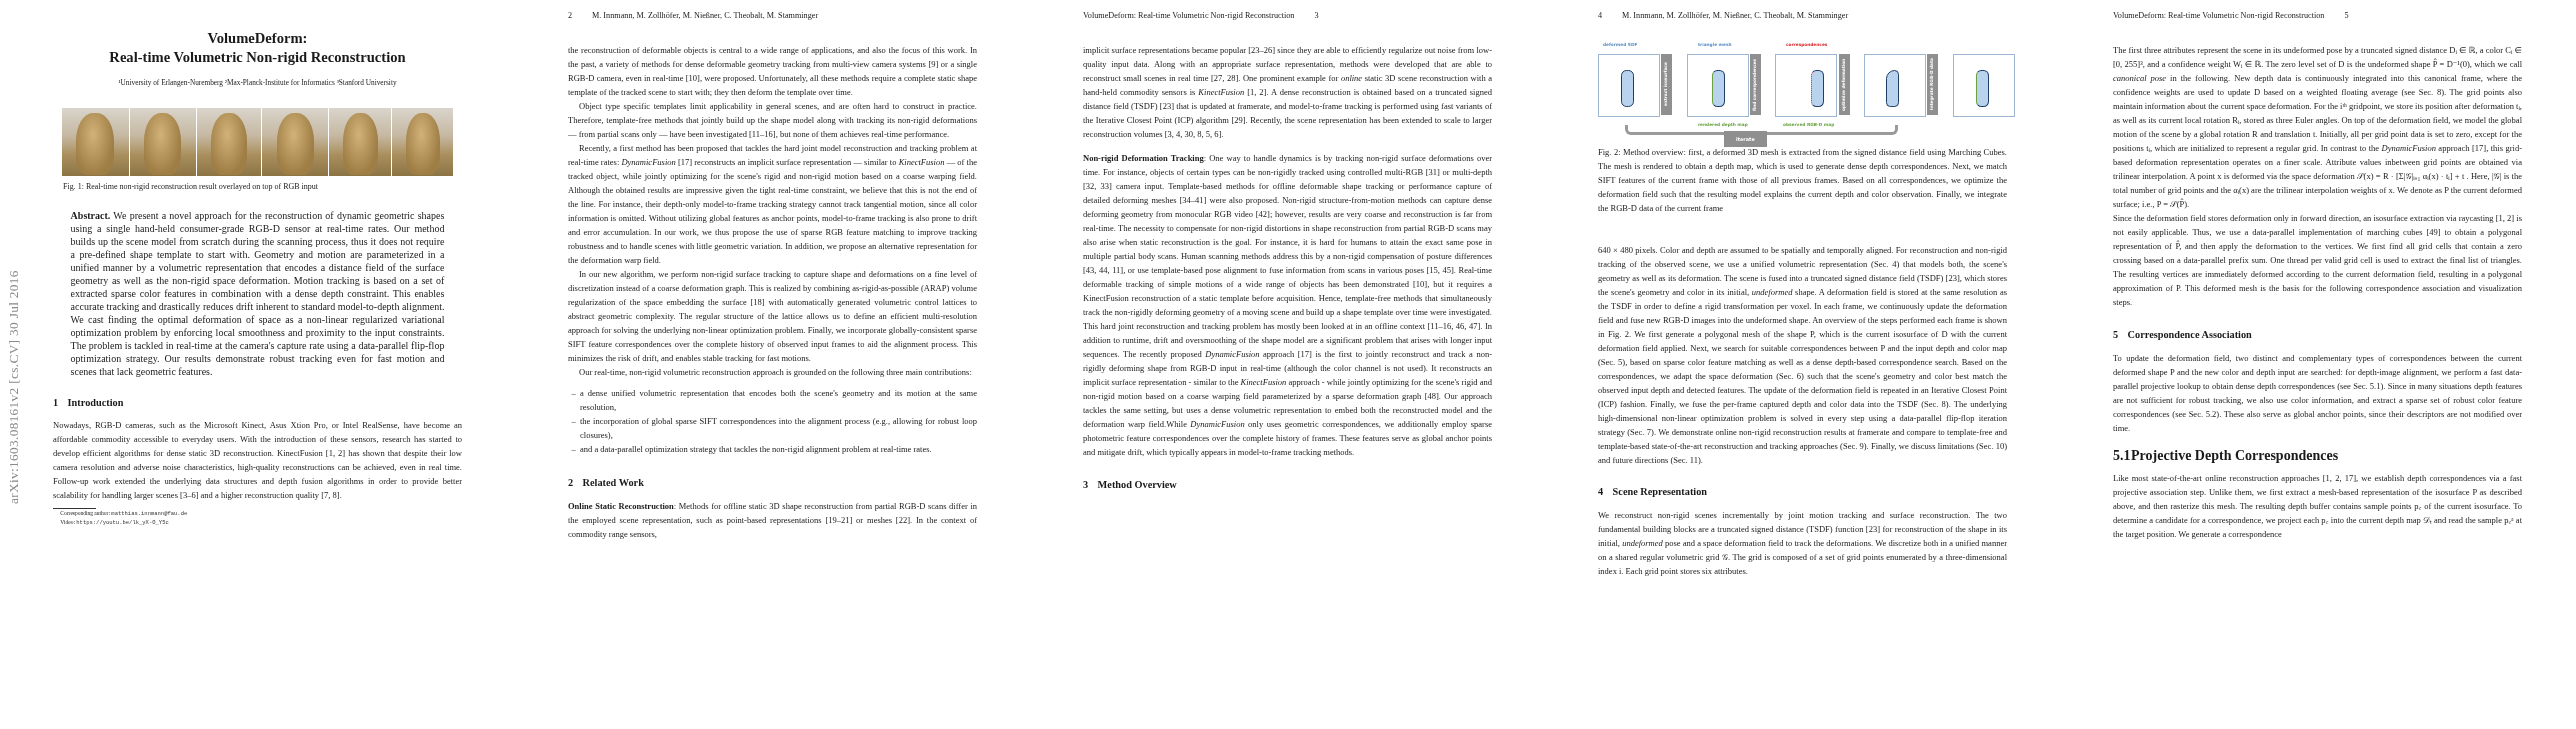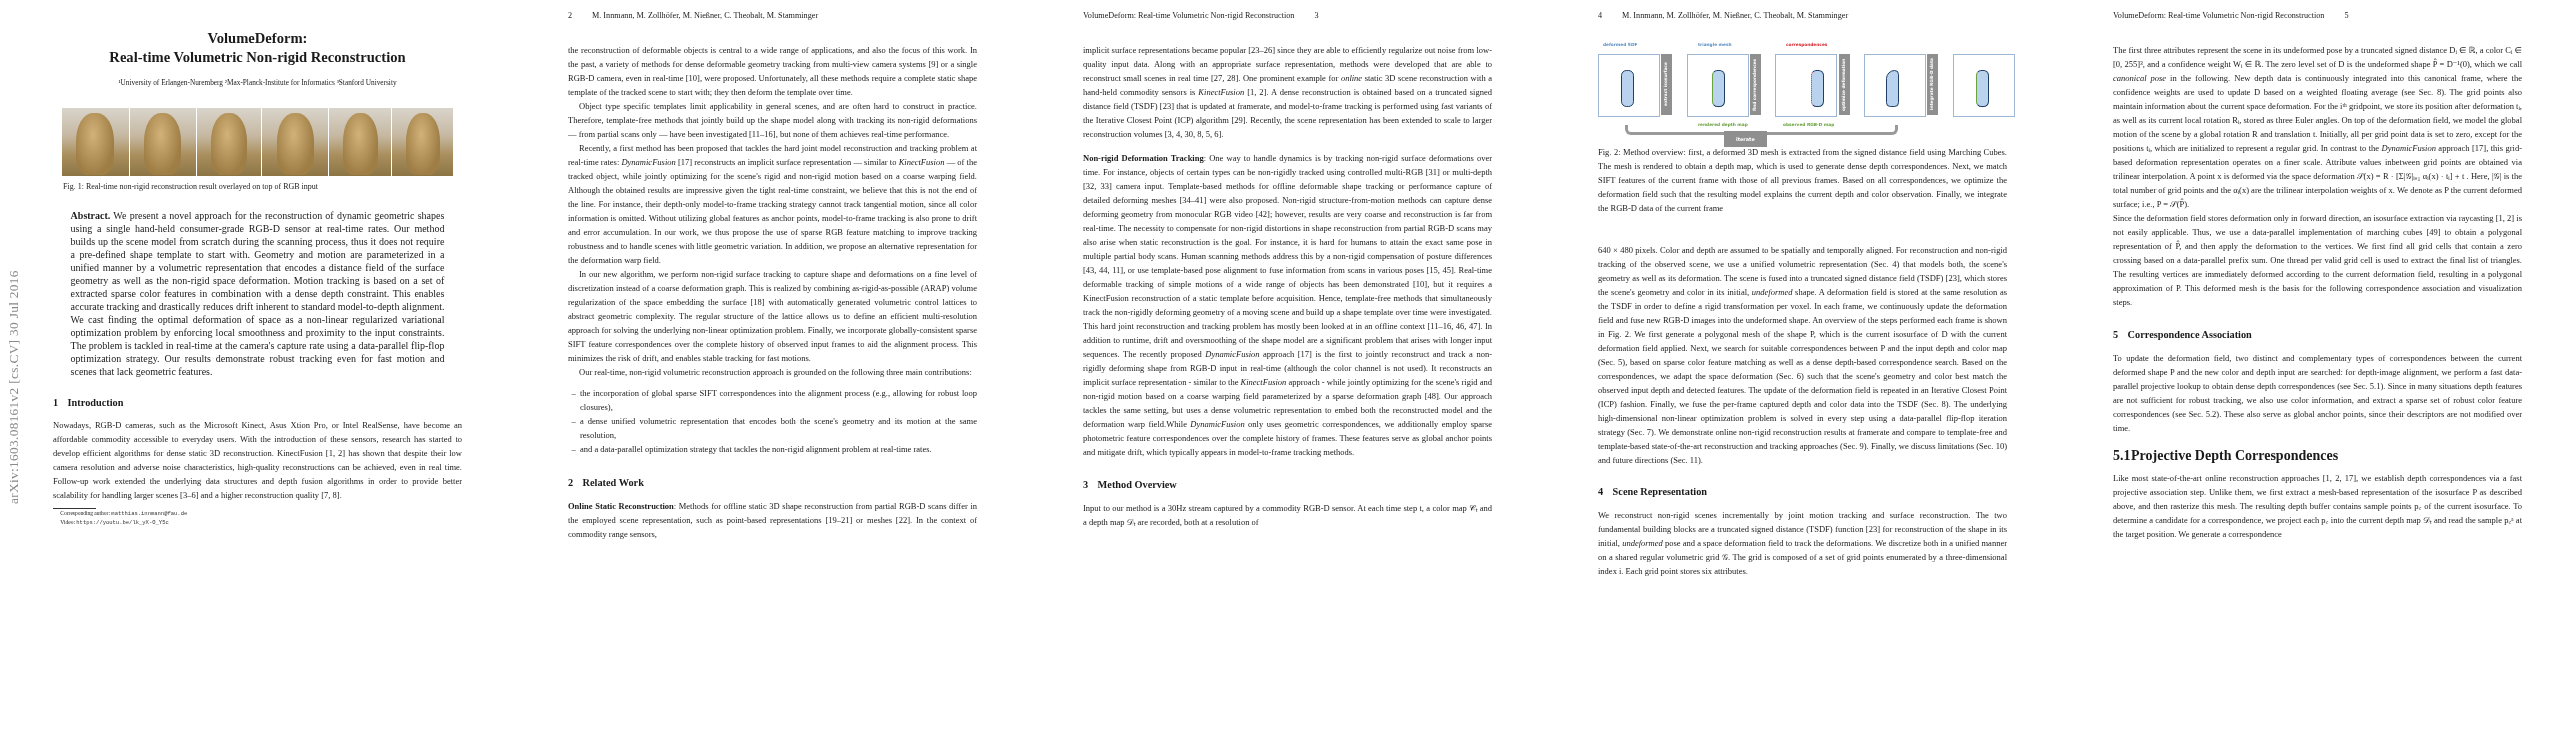--- a/index.html
+++ b/index.html
@@ -93,43 +93,42 @@
       <span class="pnum">2</span>
       <span>M. Innmann, M. Zollhöfer, M. Nießner, C. Theobalt, M. Stamminger</span>
     </div>
     <div class="content">
       <p>the reconstruction of deformable objects is central to a wide range of applications, and also the focus of this work. In the past, a variety of methods for dense deformable geometry tracking from multi-view camera systems [9] or a single RGB-D camera, even in real-time [10], were proposed. Unfortunately, all these methods require a complete static shape template of the tracked scene to start with; they then deform the template over time.</p>
       <p class="indent">Object type specific templates limit applicability in general scenes, and are often hard to construct in practice. Therefore, template-free methods that jointly build up the shape model along with tracking its non-rigid deformations — from partial scans only — have been investigated [11–16], but none of them achieves real-time performance.</p>
       <p class="indent"><span>Recently, a first method has been proposed that tackles the hard joint model reconstruction and tracking problem at real-time rates: </span><i>DynamicFusion</i><span> [17] reconstructs an implicit surface representation — similar to </span><i>KinectFusion</i><span> — of the tracked object, while jointly optimizing for the scene's rigid and non-rigid motion based on a coarse warping field. Although the obtained results are impressive given the tight real-time constraint, we believe that this is not the end of the line. For instance, their depth-only model-to-frame tracking strategy cannot track tangential motion, since all color information is omitted. Without utilizing global features as anchor points, model-to-frame tracking is also prone to drift and error accumulation. In our work, we thus propose the use of sparse RGB feature matching to improve tracking robustness and to handle scenes with little geometric variation. In addition, we propose an alternative representation for the deformation warp field.</span></p>
       <p class="indent">In our new algorithm, we perform non-rigid surface tracking to capture shape and deformations on a fine level of discretization instead of a coarse deformation graph. This is realized by combining as-rigid-as-possible (ARAP) volume regularization of the space embedding the surface [18] with automatically generated volumetric control lattices to abstract geometric complexity. The regular structure of the lattice allows us to define an efficient multi-resolution approach for solving the underlying non-linear optimization problem. Finally, we incorporate globally-consistent sparse SIFT feature correspondences over the complete history of observed input frames to aid the alignment process. This minimizes the risk of drift, and enables stable tracking for fast motions.</p>
       <p class="indent">Our real-time, non-rigid volumetric reconstruction approach is grounded on the following three main contributions:</p>
       <ul class="contrib">
+        <li>a dense unified volumetric representation that encodes both the scene's geometry and its motion at the same resolution,</li>
         <li>the incorporation of global sparse SIFT correspondences into the alignment process (e.g., allowing for robust loop closures),</li>
-        <li>a dense unified volumetric representation that encodes both the scene's geometry and its motion at the same resolution,</li>
         <li>and a data-parallel optimization strategy that tackles the non-rigid alignment problem at real-time rates.</li>
       </ul>
       <h2 class="sec" style="margin-top:20px;">
         <span class="num">2</span><span>Related Work</span>
       </h2>
       <p><span class="runin">Online Static Reconstruction</span><span>:  Methods for offline static 3D shape reconstruction from partial RGB-D scans differ in the employed scene representation, such as point-based representations [19–21] or meshes [22]. In the context of commodity range sensors,</span></p>
     </div>
   </div>
 
   <div class="page">
     <div class="running-head odd">
       <span>VolumeDeform: Real-time Volumetric Non-rigid Reconstruction</span>
       <span class="pnum">3</span>
     </div>
     <div class="content">
       <p><span>implicit surface representations became popular [23–26] since they are able to efficiently regularize out noise from low-quality input data. Along with an appropriate surface representation, methods were developed that are able to reconstruct small scenes in real time [27, 28]. One prominent example for </span><i>online</i><span> static 3D scene reconstruction with a hand-held commodity sensors is </span><i>KinectFusion</i><span> [1, 2]. A dense reconstruction is obtained based on a truncated signed distance field (TSDF) [23] that is updated at framerate, and model-to-frame tracking is performed using fast variants of the Iterative Closest Point (ICP) algorithm [29]. Recently, the scene representation has been extended to scale to larger reconstruction volumes [3, 4, 30, 8, 5, 6].</span></p>
       <p style="margin-top:9.7px;"><span class="runin">Non-rigid Deformation Tracking</span><span>:  One way to handle dynamics is by tracking non-rigid surface deformations over time. For instance, objects of certain types can be non-rigidly tracked using controlled multi-RGB [31] or multi-depth  [32, 33] camera input. Template-based methods for offline deformable shape tracking or performance capture of detailed deforming meshes [34–41] were also proposed. Non-rigid structure-from-motion methods can capture dense deforming geometry from monocular RGB video [42]; however, results are very coarse and reconstruction is far from real-time. The necessity to compensate for non-rigid distortions in shape reconstruction from partial RGB-D scans may also arise when static reconstruction is the goal. For instance, it is hard for humans to attain the exact same pose in multiple partial body scans. Human scanning methods address this by a non-rigid compensation of posture differences [43, 44, 11], or use template-based pose alignment to fuse information from scans in various poses [15, 45]. Real-time deformable tracking of simple motions of a wide range of objects has been demonstrated [10], but it requires a KinectFusion reconstruction of a static template before acquisition. Hence, template-free methods that simultaneously track the non-rigidly deforming geometry of a moving scene and build up a shape template over time were investigated. This hard joint reconstruction and tracking problem has mostly been looked at in an offline context [11–16, 46, 47]. In addition to runtime, drift and oversmoothing of the shape model are a significant problem that arises with longer input sequences. The recently proposed </span><i>DynamicFusion</i><span> approach [17] is the first to jointly reconstruct and track a non-rigidly deforming shape from RGB-D input in real-time (although the color channel is not used). It reconstructs an implicit surface representation - similar to the </span><i>KinectFusion</i><span> approach - while jointly optimizing for the scene's rigid and non-rigid motion based on a coarse warping field parameterized by a sparse deformation graph [48]. Our approach tackles the same setting, but uses a dense volumetric representation to embed both the reconstructed model and the deformation warp field.While </span><i>DynamicFusion</i><span> only uses geometric correspondences, we additionally employ sparse photometric feature correspondences over the complete history of frames. These features serve as global anchor points and mitigate drift, which typically appears in model-to-frame tracking methods.</span></p>
       <h2 class="sec" style="margin-top:19.4px;">
         <span class="num">3</span><span>Method Overview</span>
       </h2>
-      <p>Input to our method is a 30Hz stream captured by a commodity RGB-D sensor. At each time step t, a color map 𝒞ₜ and a depth map 𝒟ₜ are recorded, both at a resolution of</p>
     </div>
   </div>
 
   <div class="page">
     <div class="running-head even">
       <span class="pnum">4</span>
       <span>M. Innmann, M. Zollhöfer, M. Nießner, C. Theobalt, M. Stamminger</span>
     </div>
     <div class="content" style="top:35px;">
       <div class="fig2">

